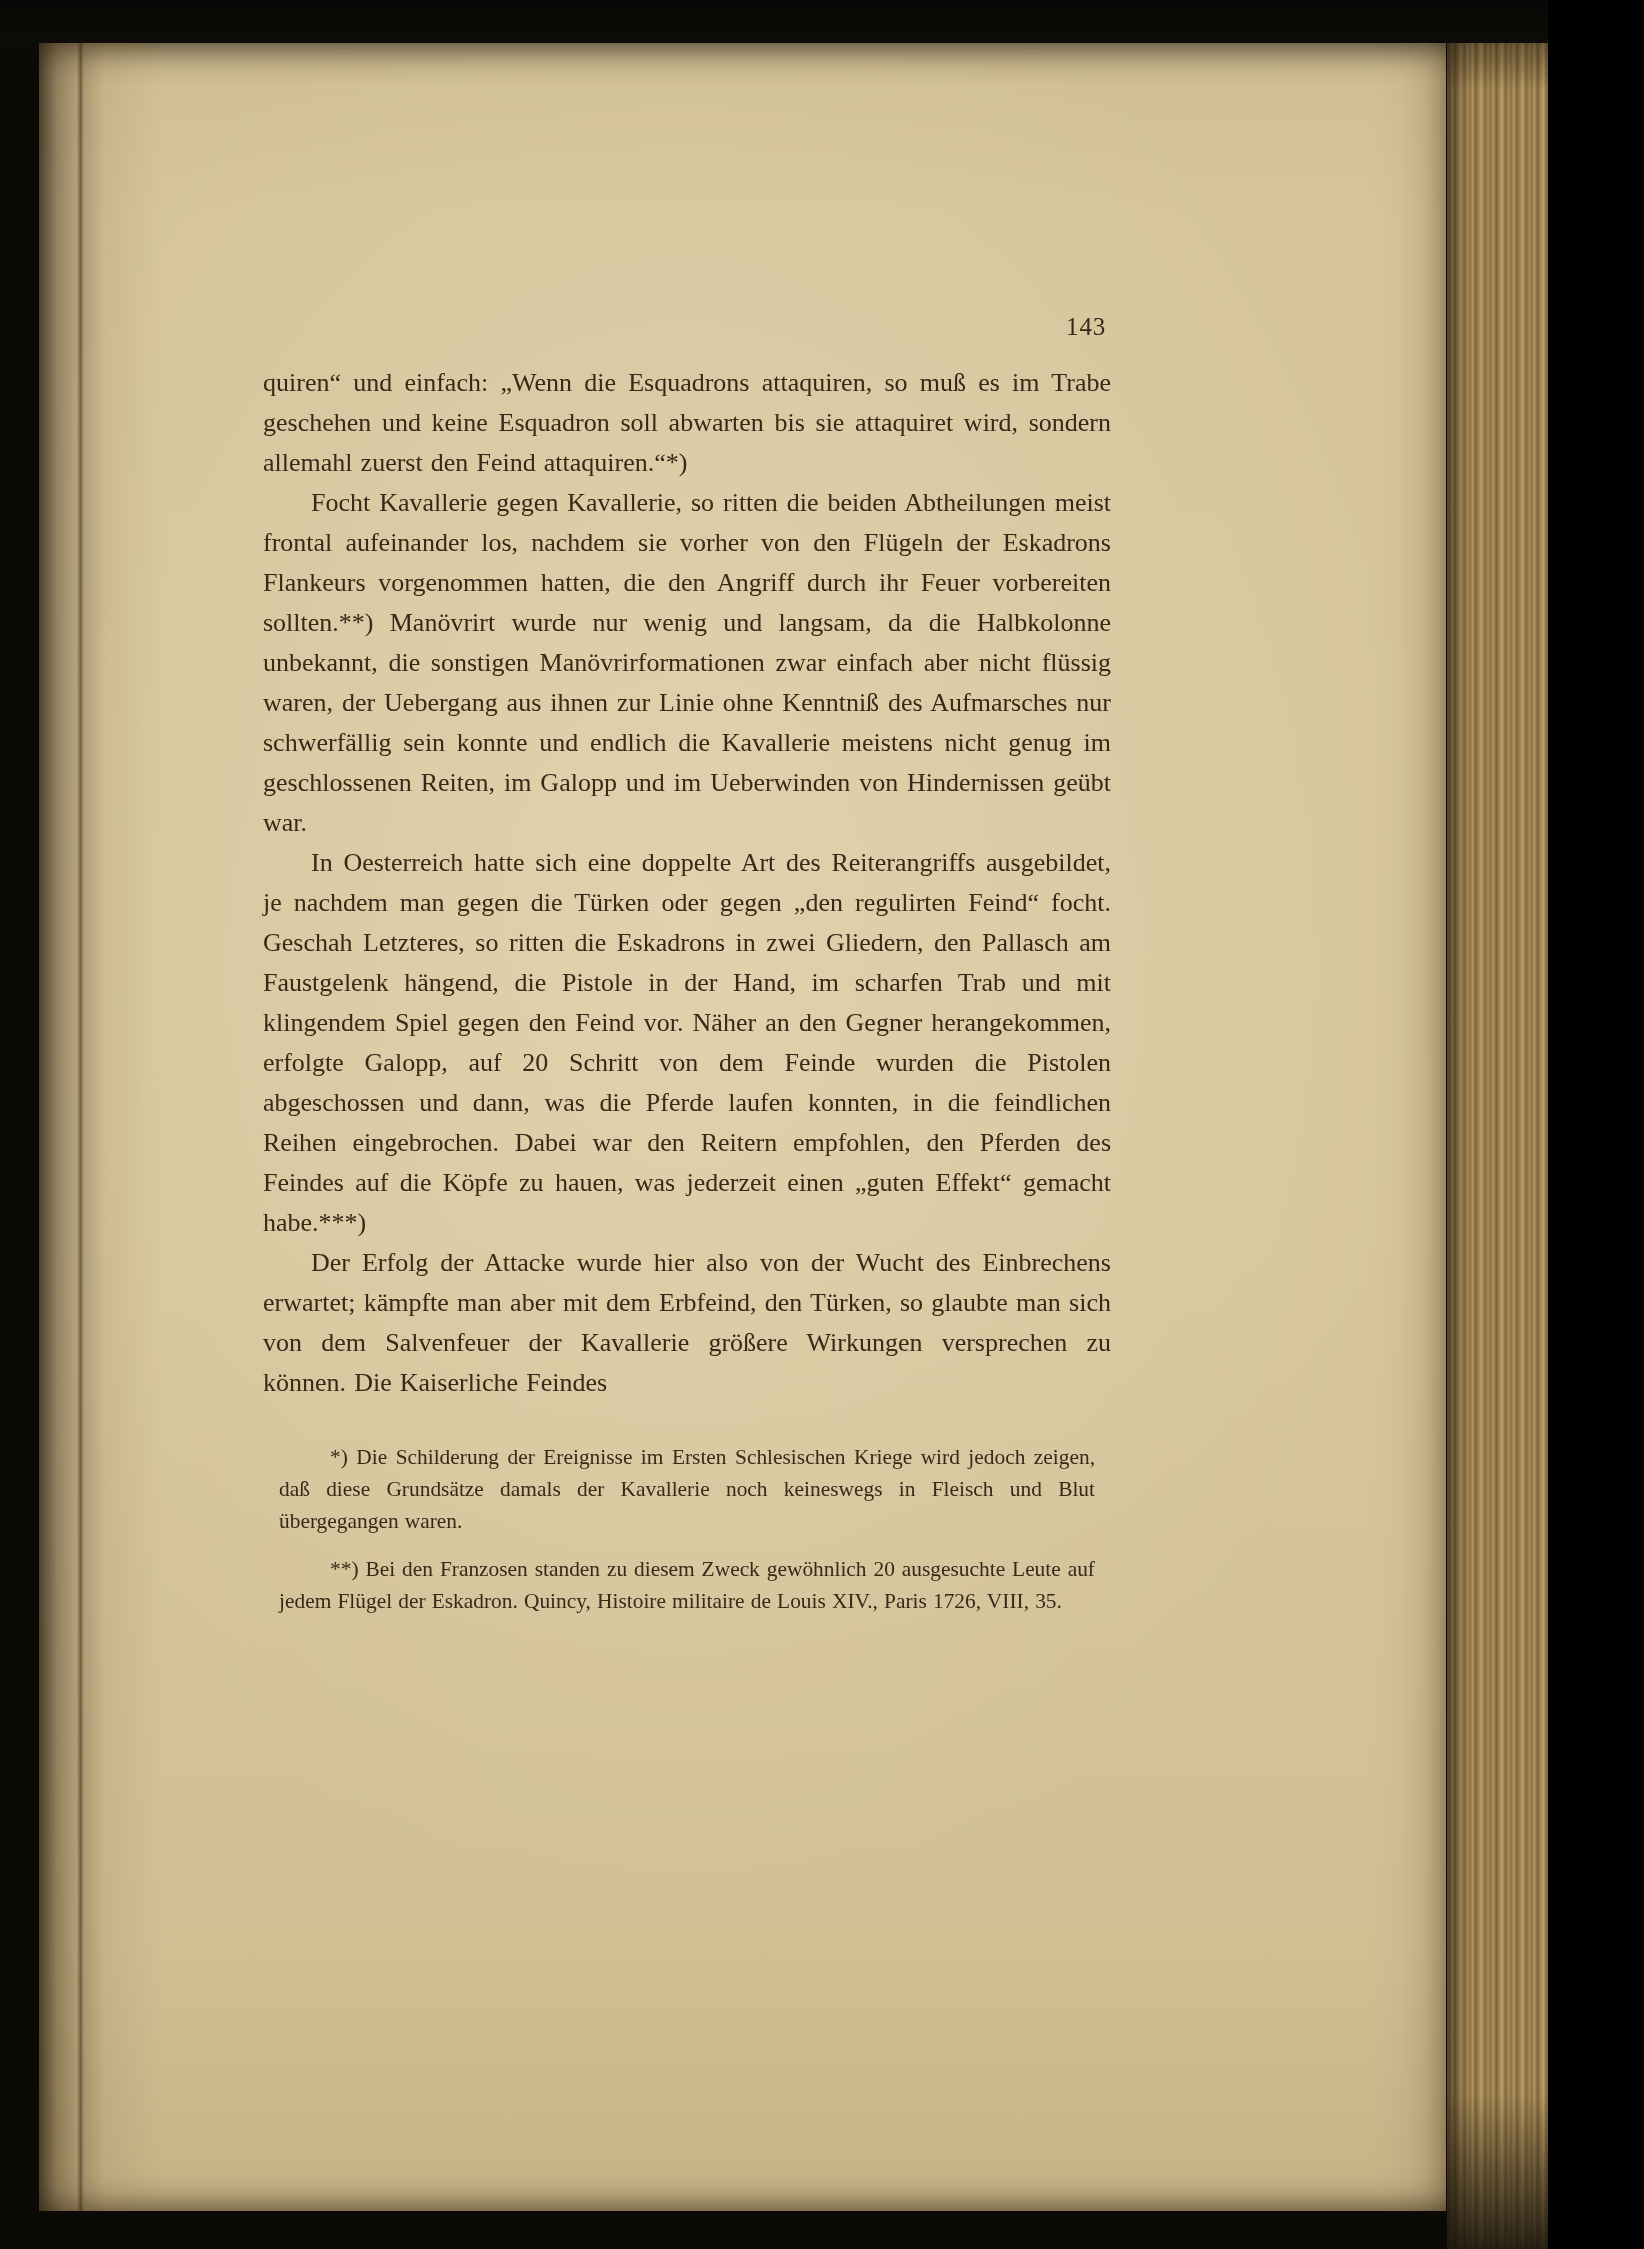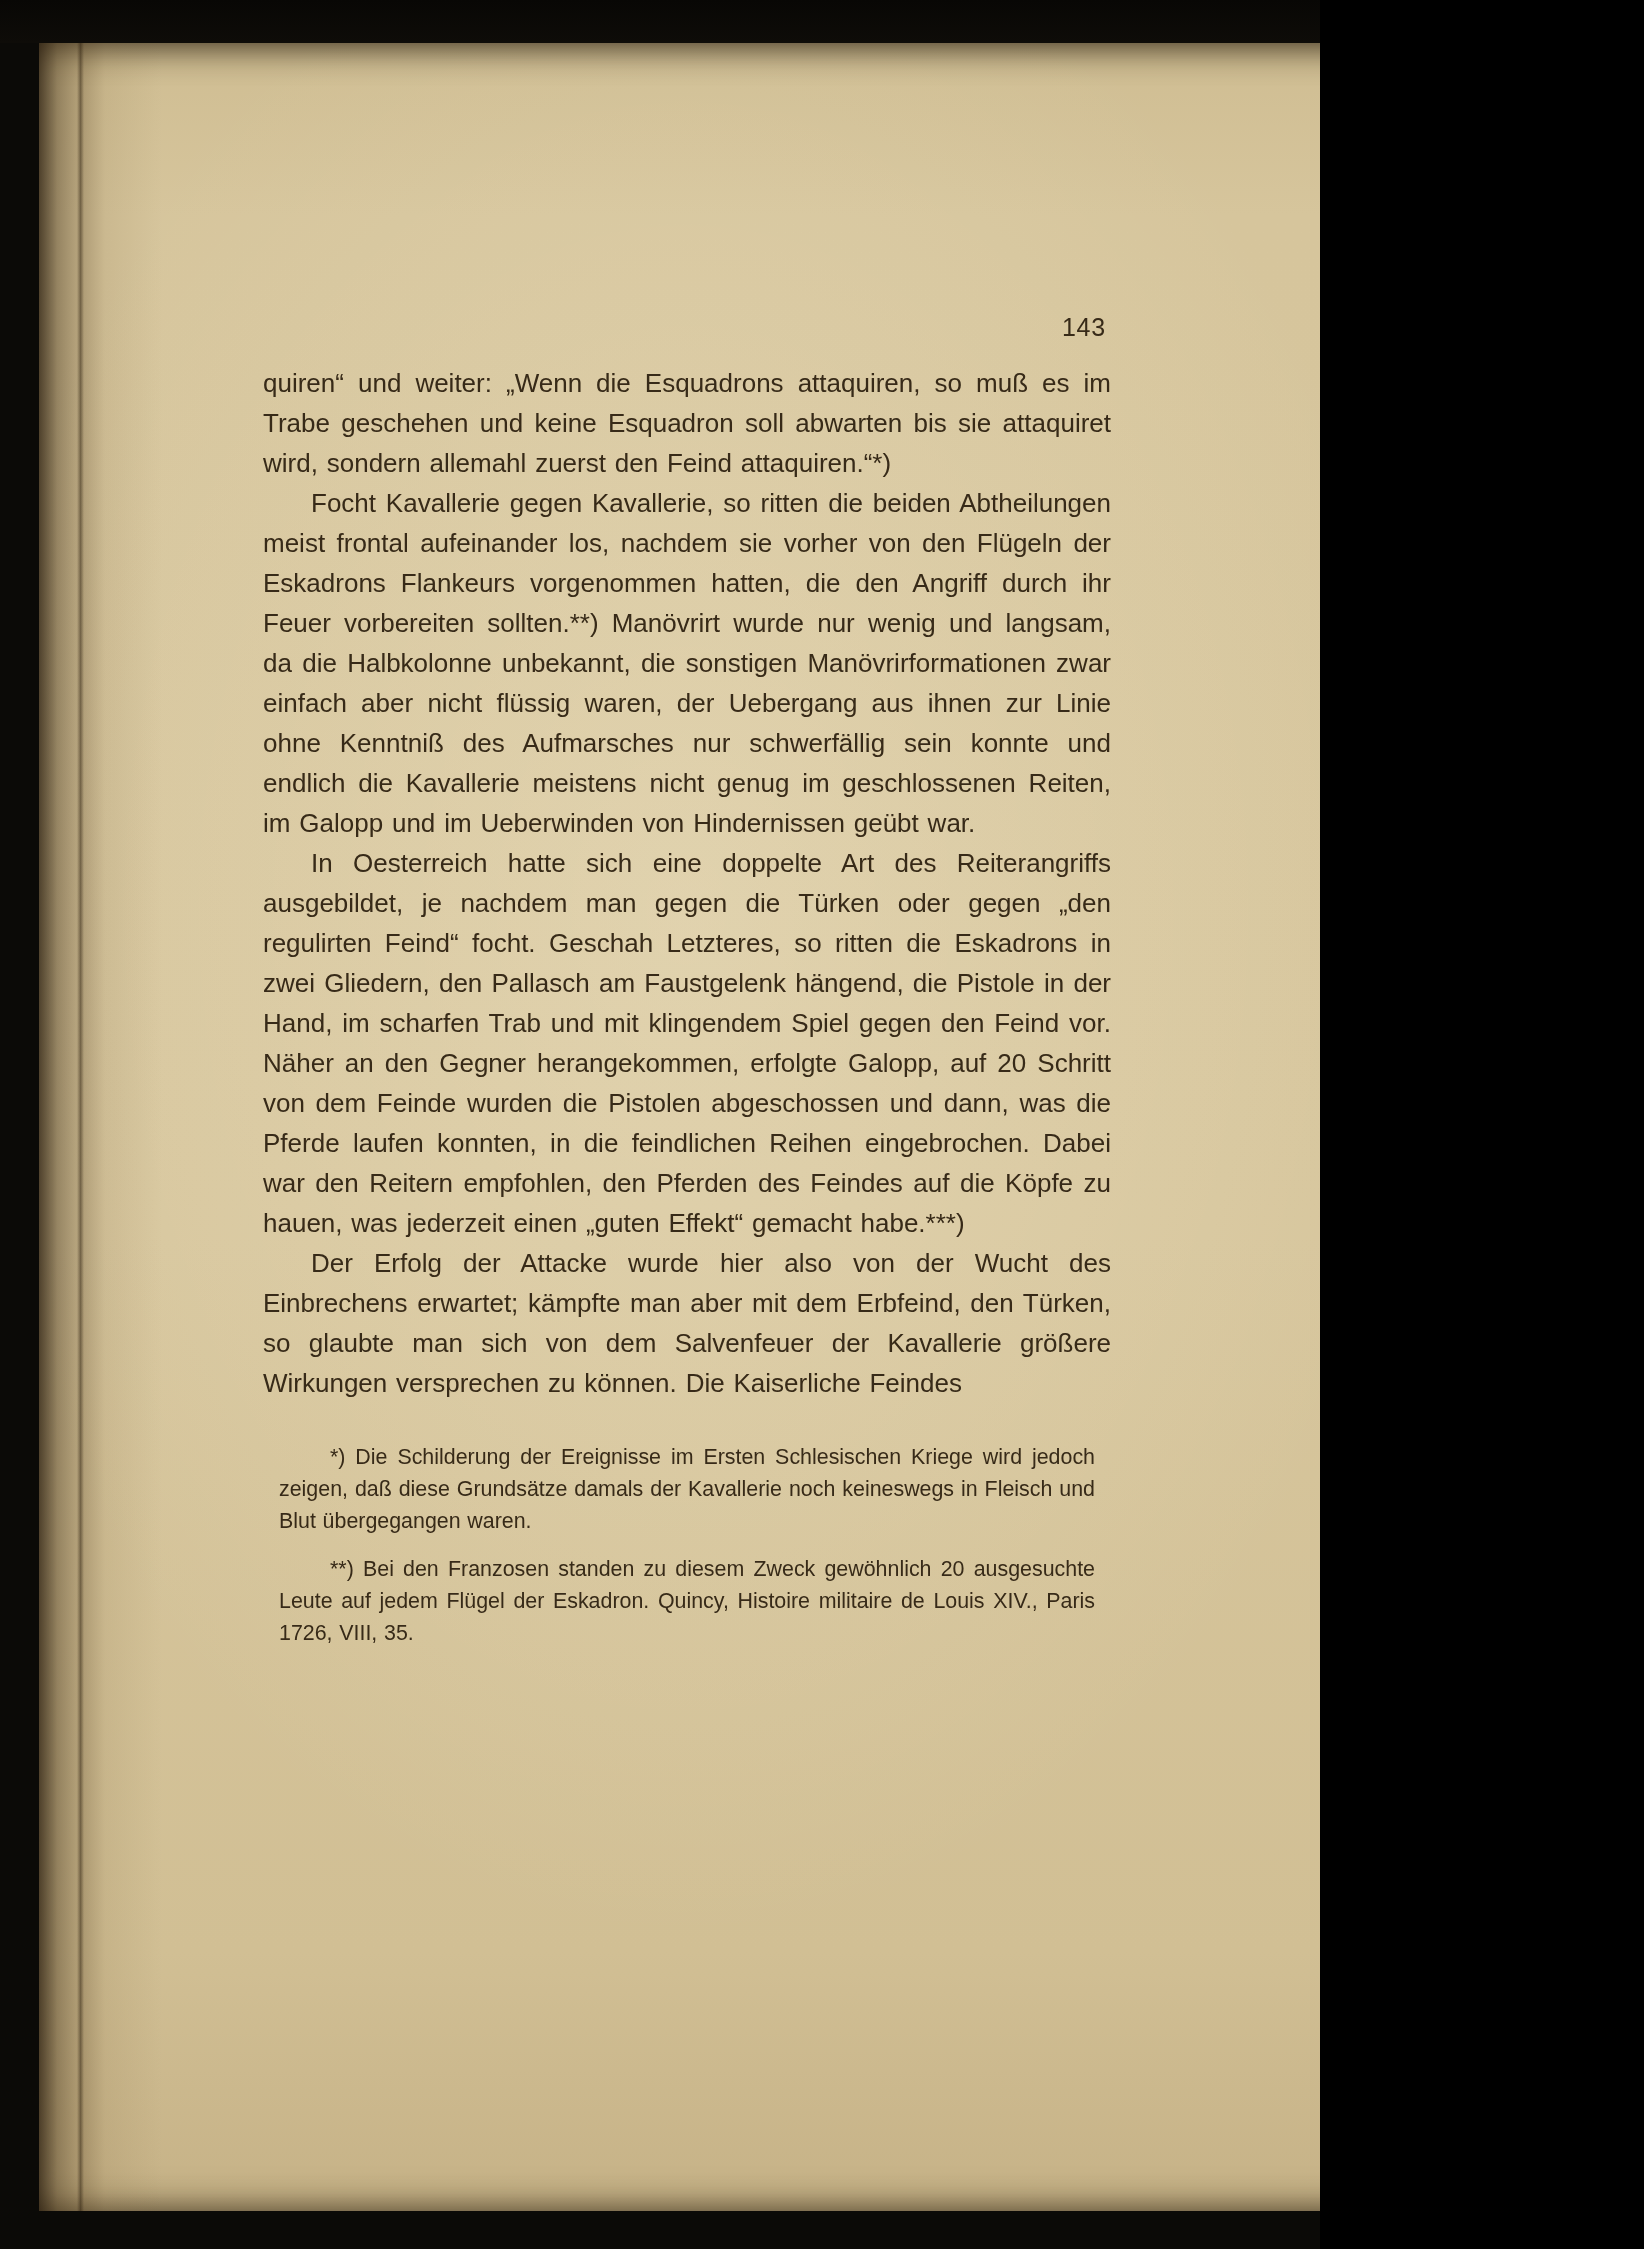--- a/index.html
+++ b/index.html
@@ -3,25 +3,25 @@
 <meta charset="utf-8">
 <style>
   html, body {
     margin: 0;
     padding: 0;
     background: #000;
   }
 
   .photo {
     position: relative;
-    width: 1320px;
+    width: 1548px;
     height: 2250px;
     background: #0b0a07;
     overflow: hidden;
-    font-family: Liberation Sans, sans-serif;
+    font-family: Liberation Serif, serif;
   }
 
   
   .page {
     position: absolute;
     left: 39px;
     top: 41px;
     width: 1407px;
     height: 2170px;
     background:
@@ -134,21 +134,21 @@
 <div class="photo">
 
   <div class="page">
     <div class="gutter-shadow"></div>
     <div class="fold-line"></div>
 
     <div class="text-block">
 
       <div class="page-number">143</div>
 
-      <p class="para">quiren“ und weiter: „Wenn die Esquadrons attaquiren, so muß es im Trabe geschehen und keine Esquadron soll abwarten bis sie attaquiret wird, sondern allemahl zuerst den Feind attaquiren.“*)</p>
+      <p class="para">quiren“ und einfach: „Wenn die Esquadrons attaquiren, so muß es im Trabe geschehen und keine Esquadron soll abwarten bis sie attaquiret wird, sondern allemahl zuerst den Feind attaquiren.“*)</p>
 
       <p class="para indent">Focht Kavallerie gegen Kavallerie, so ritten die beiden Abtheilungen meist frontal aufeinander los, nachdem sie vorher von den Flügeln der Eskadrons Flankeurs vorgenommen hatten, die den Angriff durch ihr Feuer vorbereiten sollten.**) Manövrirt wurde nur wenig und langsam, da die Halbkolonne unbekannt, die sonstigen Manövrirformationen zwar einfach aber nicht flüssig waren, der Uebergang aus ihnen zur Linie ohne Kenntniß des Aufmarsches nur schwerfällig sein konnte und endlich die Kavallerie meistens nicht genug im geschlossenen Reiten, im Galopp und im Ueberwinden von Hindernissen geübt war.</p>
 
       <p class="para indent">In Oesterreich hatte sich eine doppelte Art des Reiterangriffs ausgebildet, je nachdem man gegen die Türken oder gegen „den regulirten Feind“ focht. Geschah Letzteres, so ritten die Eskadrons in zwei Gliedern, den Pallasch am Faustgelenk hängend, die Pistole in der Hand, im scharfen Trab und mit klingendem Spiel gegen den Feind vor. Näher an den Gegner herangekommen, erfolgte Galopp, auf 20 Schritt von dem Feinde wurden die Pistolen abgeschossen und dann, was die Pferde laufen konnten, in die feindlichen Reihen eingebrochen. Dabei war den Reitern empfohlen, den Pferden des Feindes auf die Köpfe zu hauen, was jederzeit einen „guten Effekt“ gemacht habe.***)</p>
 
       <p class="para indent">Der Erfolg der Attacke wurde hier also von der Wucht des Einbrechens erwartet; kämpfte man aber mit dem Erbfeind, den Türken, so glaubte man sich von dem Salvenfeuer der Kavallerie größere Wirkungen versprechen zu können. Die Kaiserliche Feindes</p>
 
       <div class="footnotes">
         <p class="footnote">*) Die Schilderung der Ereignisse im Ersten Schlesischen Kriege wird jedoch zeigen, daß diese Grundsätze damals der Kavallerie noch keineswegs in Fleisch und Blut übergegangen waren.</p>
         <p class="footnote">**) Bei den Franzosen standen zu diesem Zweck gewöhnlich 20 ausgesuchte Leute auf jedem Flügel der Eskadron. Quincy, Histoire militaire de Louis XIV., Paris 1726, VIII, 35.</p>

